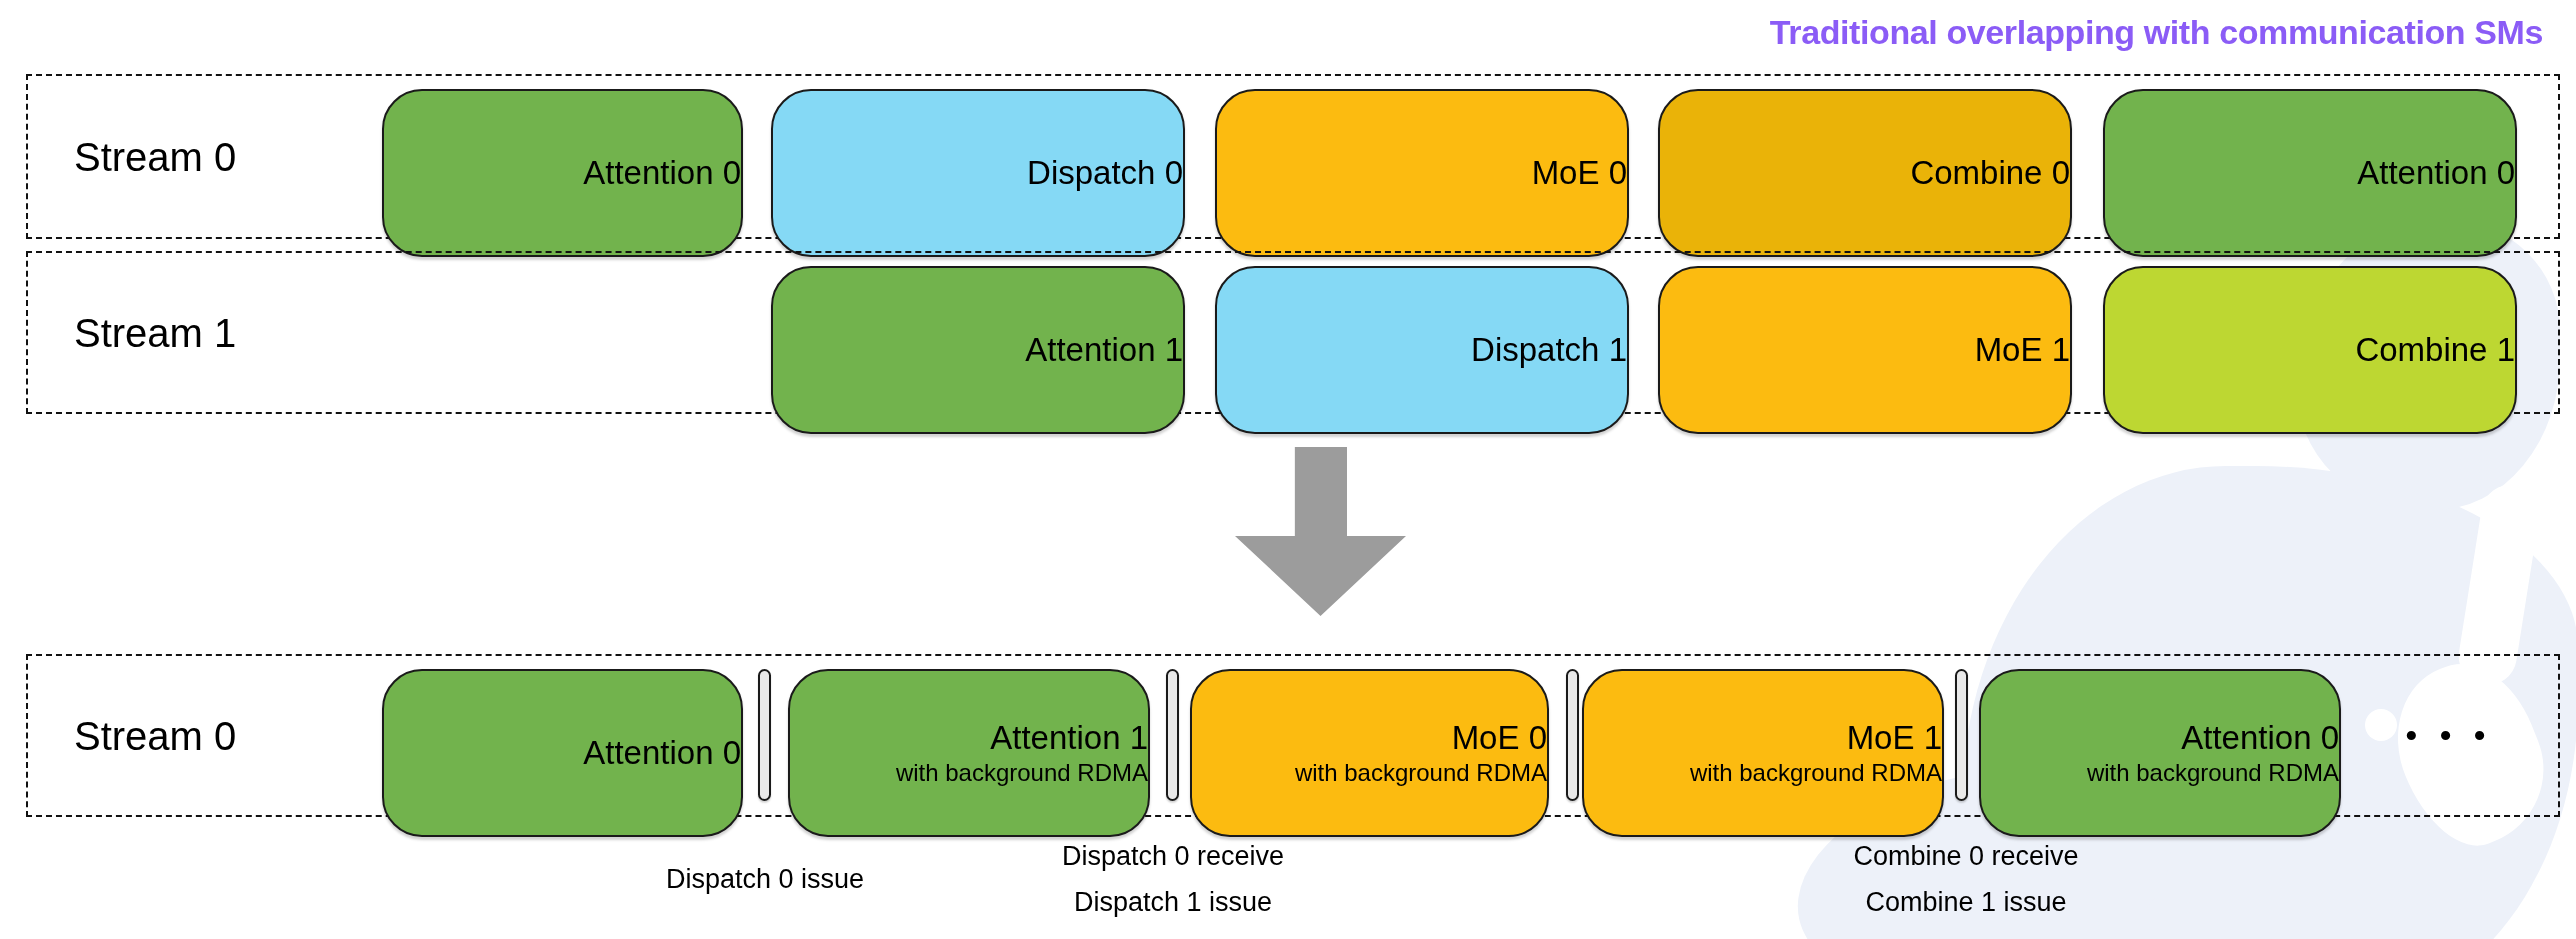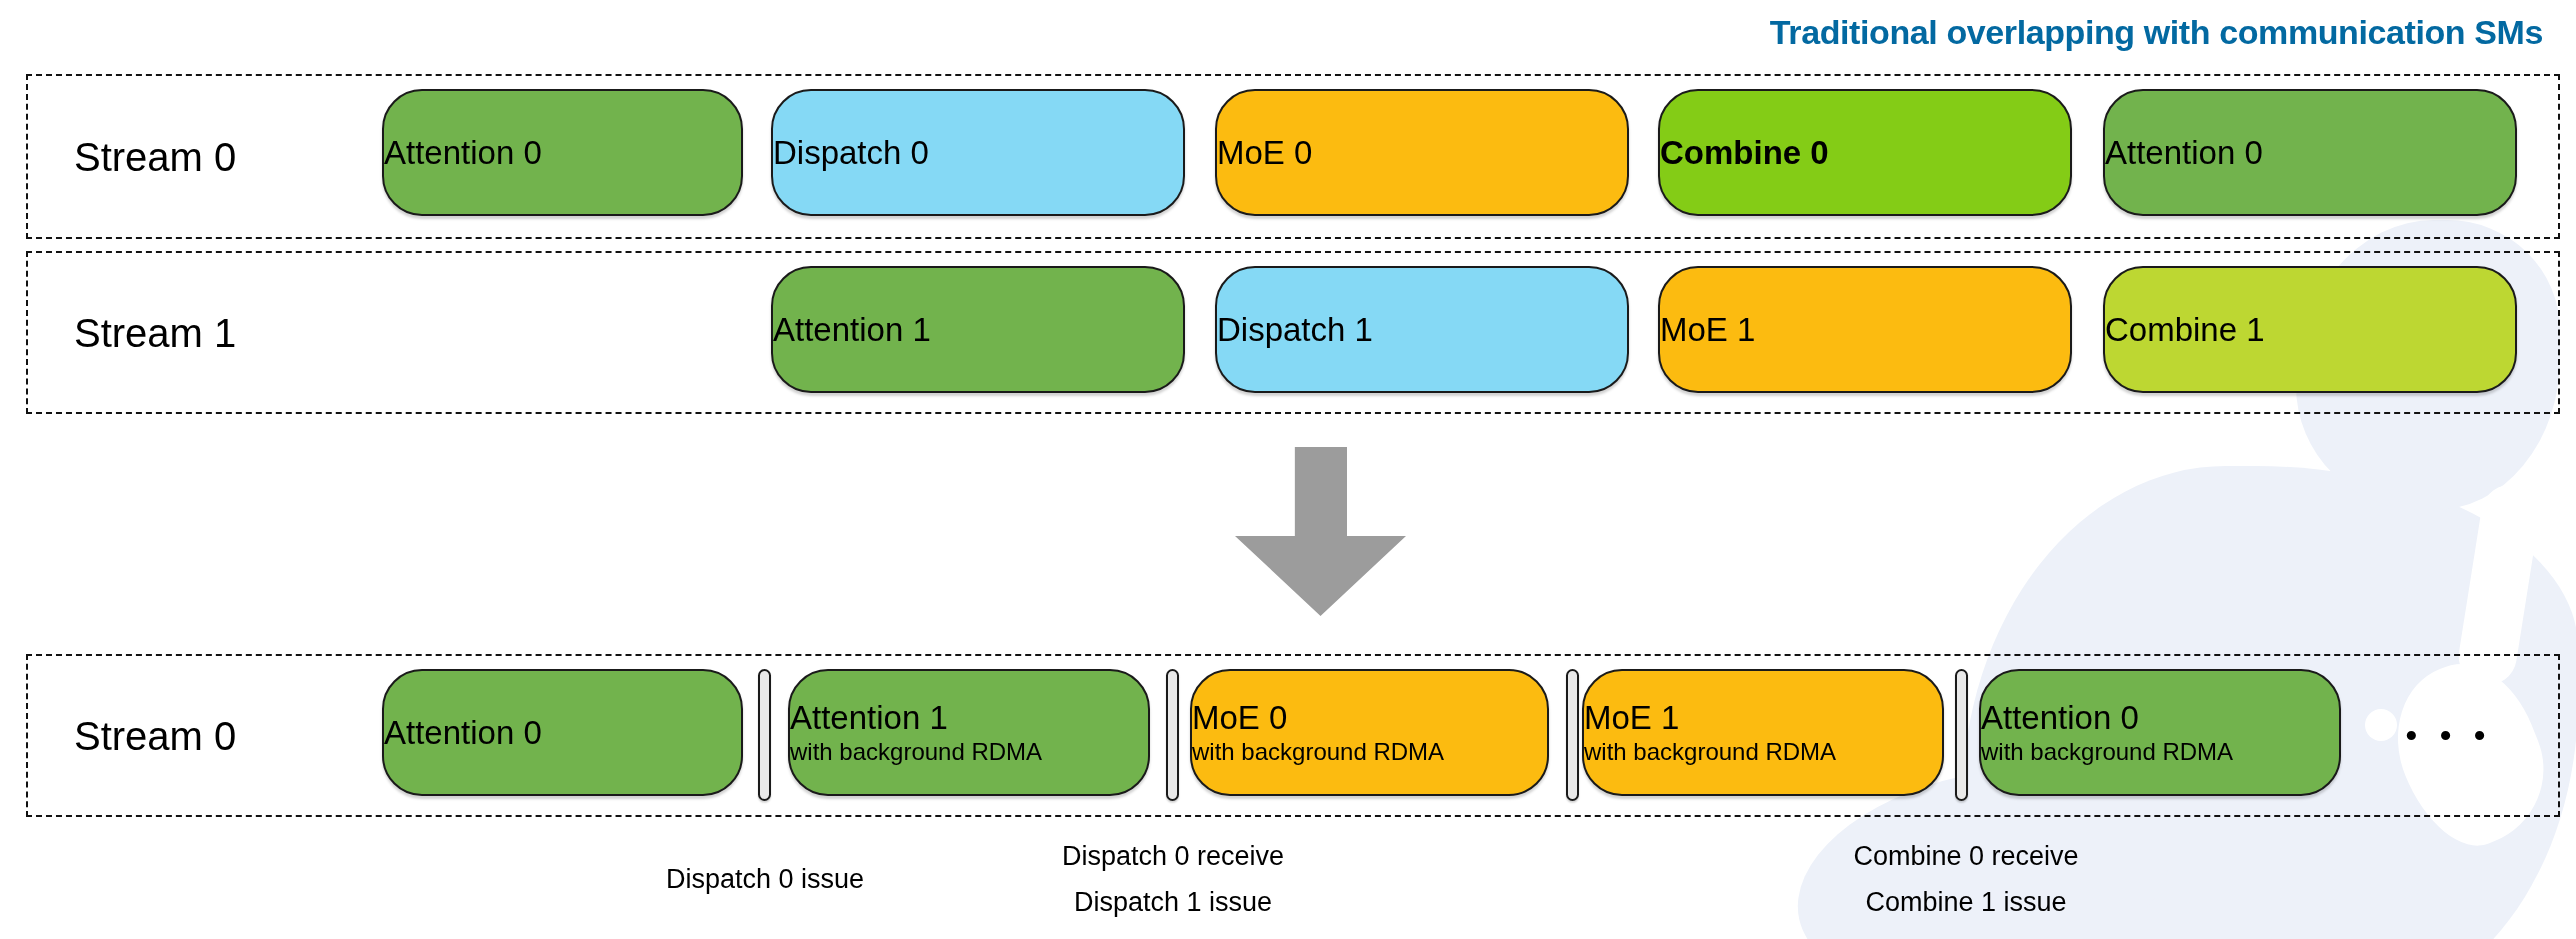--- a/index.html
+++ b/index.html
@@ -27,44 +27,44 @@
                transform: rotate(-22deg); }
   .wm-white2 { left: 2365px; top: 709px; width: 32px; height: 32px;
                background: #fff; border-radius: 50%; }
   .wm-white3 { left: 2470px; top: 484px; width: 58px; height: 202px;
                background: #fff; border-radius: 30px; transform: rotate(9deg); }
 
   
   .title {
     position: absolute; right: 33px; z-index: 2;
     font-weight: 700; font-size: 34px; line-height: 46px;
-    text-align: right; color: #0369a1; letter-spacing: -0.4px;
+    text-align: right; color: #8b5cf6; letter-spacing: -0.4px;
   }
   .title-top { top: 8.8px; }
   .title-mid { top: 545px; }
 
   
   .panel {
     position: absolute; left: 26px; width: 2534px; height: 165px;
     border: 2.6px dashed #111; background: transparent; z-index: 1;
   }
   .panel-top0   { top: 74px;  }
   .panel-top1   { top: 251px; height: 163px; }
   .panel-bottom { top: 654px; height: 163px; }
 
   .stream-label {
     position: absolute; left: 46px; top: 50%; transform: translateY(-50%);
     font-size: 40px; color: #000; white-space: nowrap;
   }
 
   
   .blk {
-    position: absolute; top: 13px; height: 127px;
+    position: absolute; top: 13px; height: 168px;
     border: 2.6px solid #1a1a1a; border-radius: 40px;
-    display: flex; flex-direction: column; align-items: flex-start; justify-content: center;
+    display: flex; flex-direction: column; align-items: flex-end; justify-content: center;
     gap: 1.8px; box-shadow: 0 2.6px 2.6px rgba(0,0,0,0.18);
   }
   .blk-label { font-size: 33px; color: #000; white-space: nowrap; }
   .blk-sub   { font-size: 24px; color: #000000; white-space: nowrap; }
   .blk-sub:empty { display: none; }
 
   .divider {
     position: absolute; top: 13px; height: 132px; width: 13px;
     border: 2.2px solid #1a1a1a; border-radius: 8.8px;
     box-shadow: 0 1.8px 1.8px rgba(0,0,0,0.18);
@@ -113,21 +113,21 @@
 
     <div class="blk" style="left: 354px; width: 361px; background: rgb(114, 179, 77);">
       <span class="blk-label">Attention 0</span>
     </div>
     <div class="blk" style="left: 743px; width: 414px; background: rgb(133, 217, 245);">
       <span class="blk-label">Dispatch 0</span>
     </div>
     <div class="blk" style="left: 1187px; width: 414px; background: rgb(252, 187, 16);">
       <span class="blk-label">MoE 0</span>
     </div>
-    <div class="blk" style="left: 1630px; width: 414px; background: #84cc16; font-weight: bold;">
+    <div class="blk" style="left: 1630px; width: 414px; background: #eab308;">
       <span class="blk-label">Combine 0</span>
     </div>
     <div class="blk" style="left: 2075px; width: 414px; background: rgb(114, 179, 77);">
       <span class="blk-label">Attention 0</span>
     </div>
   </div>
 
   <div class="panel panel-top1">
     <div class="stream-label">Stream 1</div>
 

